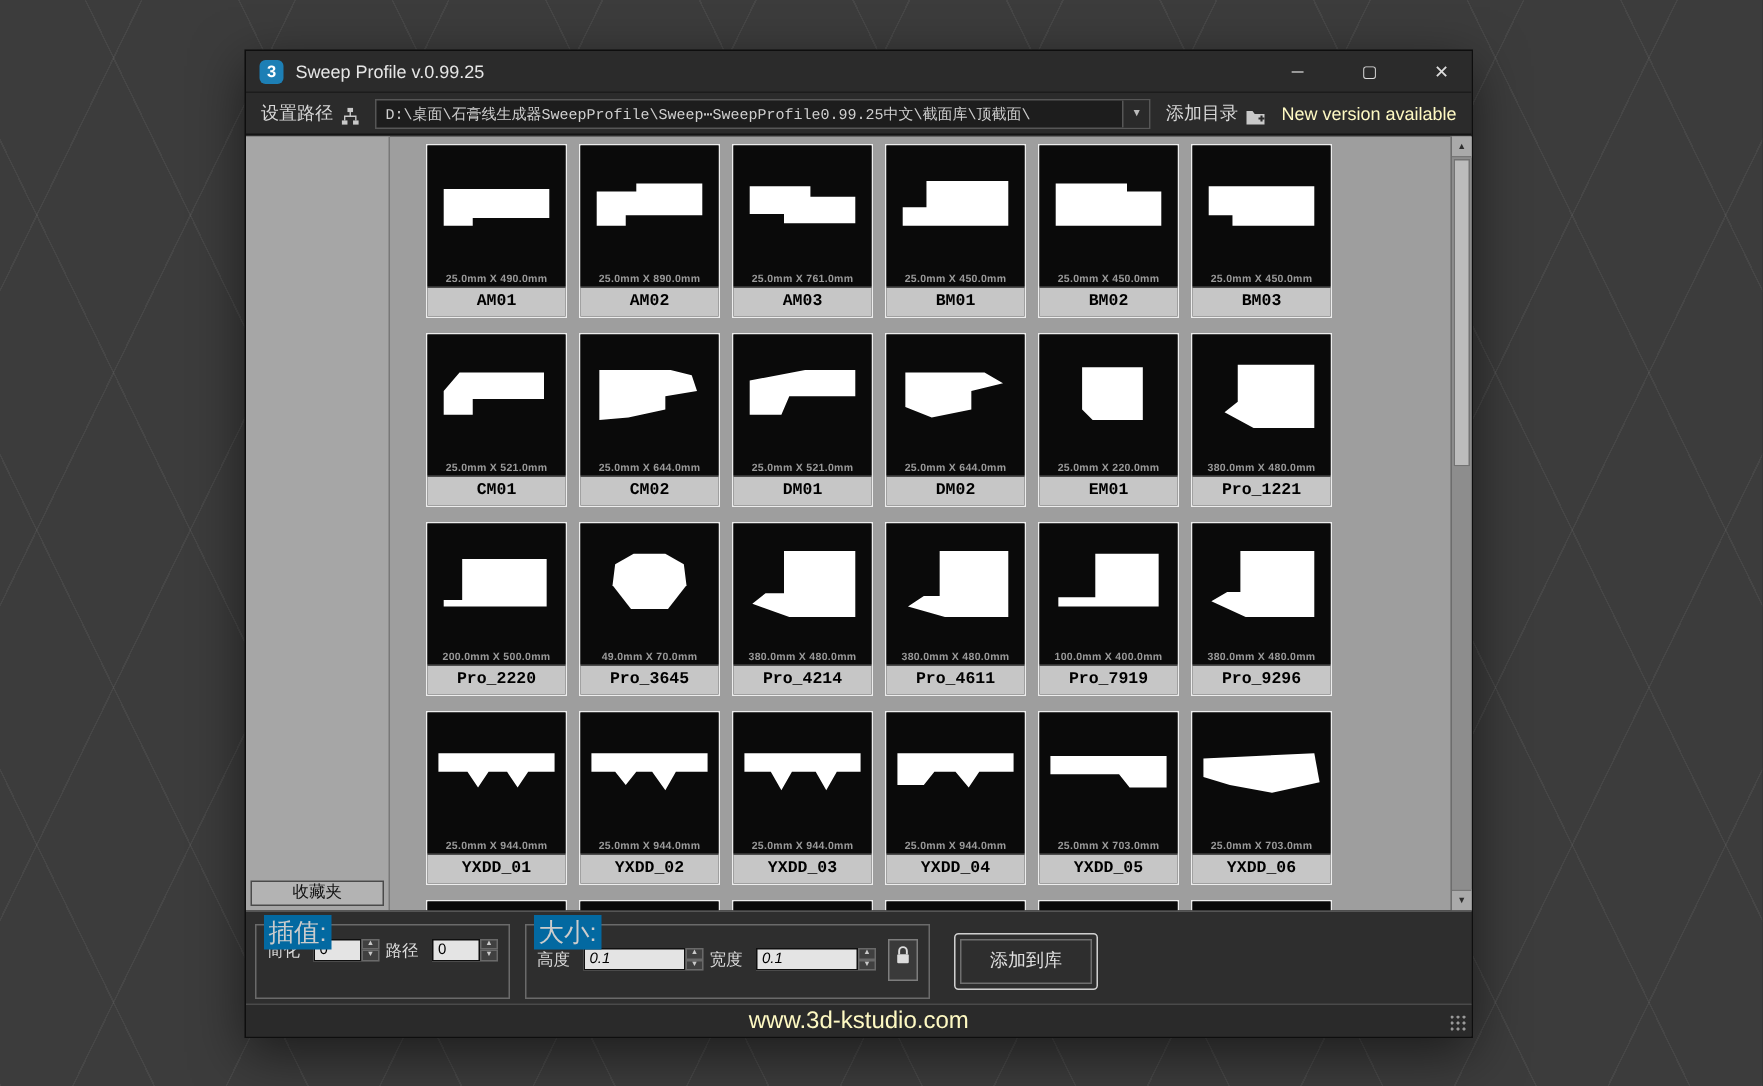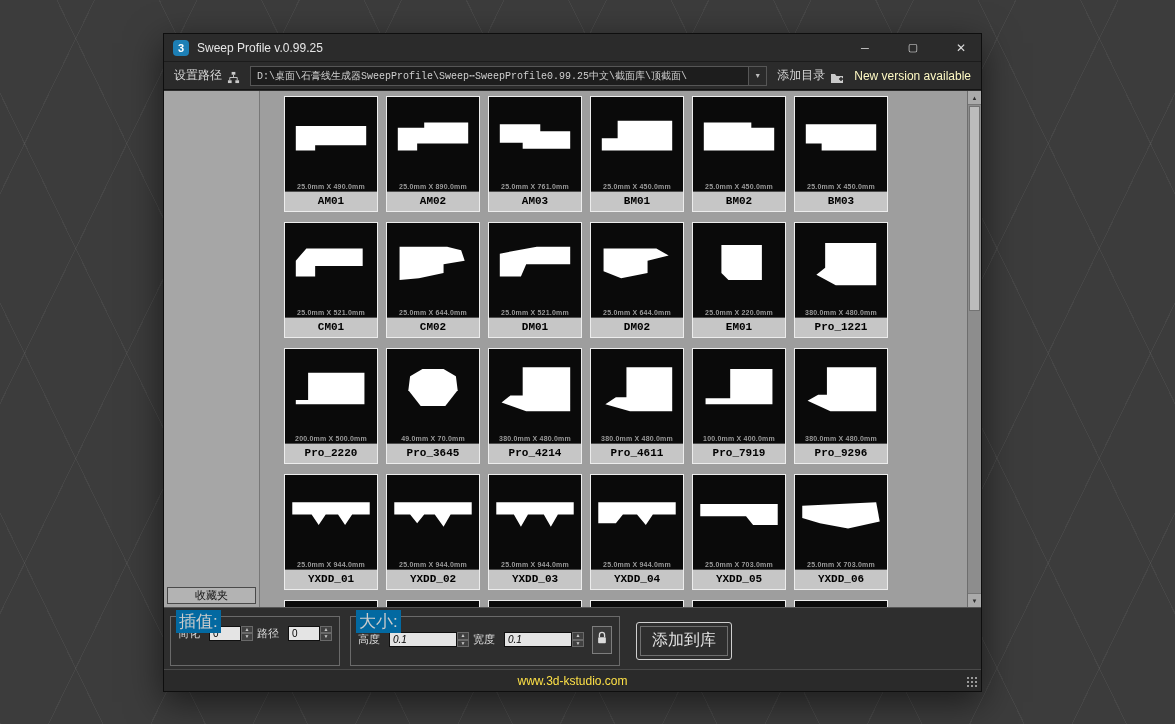--- a/index.html
+++ b/index.html
@@ -85,27 +85,27 @@
     font-size:10px; padding:0 3px; font-family:"Liberation Sans",sans-serif; }
   .spin input.narrow { width:32px; }
   .spin input.wide { width:68px;font-style:italic; }
   .spin-arrows { display:flex; flex-direction:column; width:12px; }
   .spin-arrows .arr { flex:1; background:#404040; border:1px solid #696969; color:#c9c9c9;
     font-size:5px; line-height:5px; display:flex; align-items:center; justify-content:center; }
   .size-flex { display:flex; align-items:center; gap:8px; }
   .lock-btn { width:20px; height:28px; background:#3a3a3a; border:1px solid #7d7d7d;
     display:flex; align-items:center; justify-content:center; }
   .add-lib-btn { margin-left:6px; width:96px; height:38px; background:#2e2e2e; color:#e0e0e0;
-    font-size:16px; font-family:Liberation Sans, sans-serif; border:1px solid #cfcfcf;
+    font-size:12px; font-family:Liberation Sans, sans-serif; border:1px solid #cfcfcf;
     border-radius:3px; box-shadow: inset 0 0 0 3px #2e2e2e, inset 0 0 0 4px #6f6f6f; }
 
   
   .statusbar { position:absolute; left:0; right:0; bottom:0; height:22px; background:#2a2a2a;
     border-top:1px solid #4a4a4a; display:flex; align-items:center; justify-content:center; }
-  .status-url { font-size:12px; color:#fde047; }
+  .status-url { font-size:16px; color:#fef9c3; }
   .grip { position:absolute; right:3px; bottom:3px; width:11px; height:11px;
     background-image: radial-gradient(#9a9a9a 1px, transparent 1.1px);
     background-size:4px 4px; background-position:bottom right; }
 </style>
 </head>
 <body>
 
 <div class="desktop">
   <div class="window">
 

